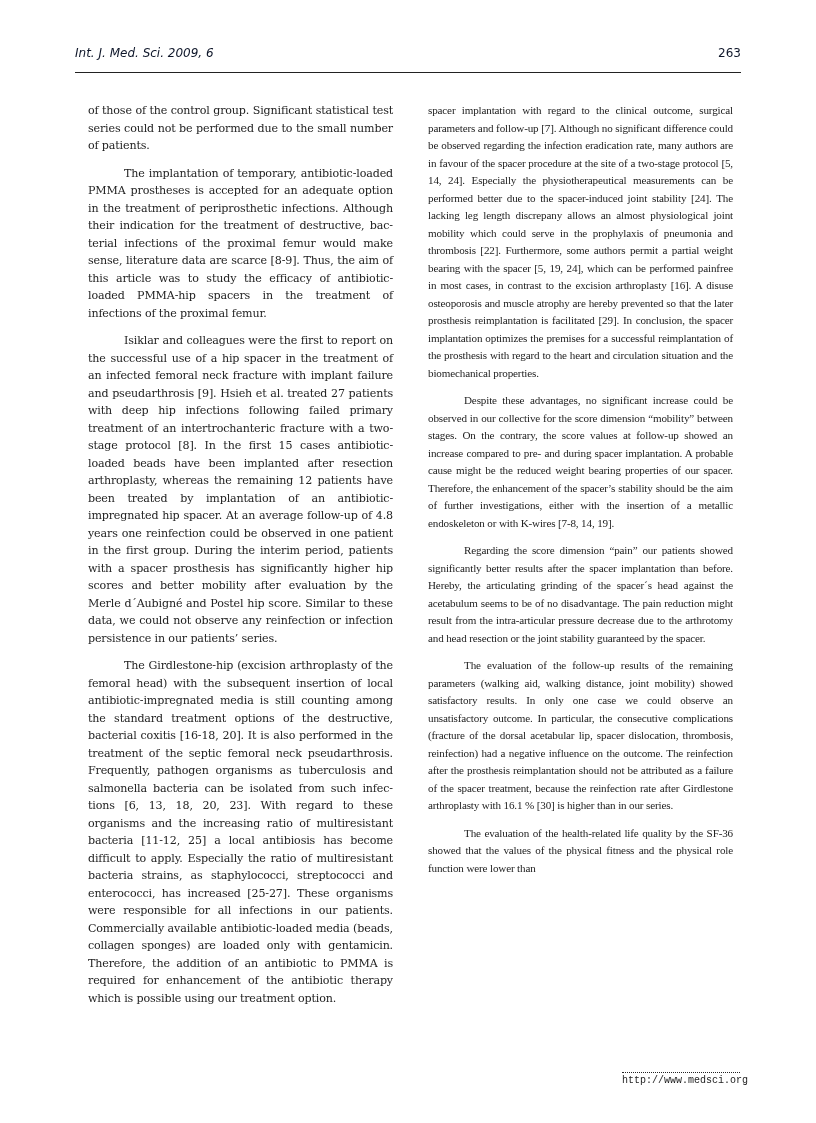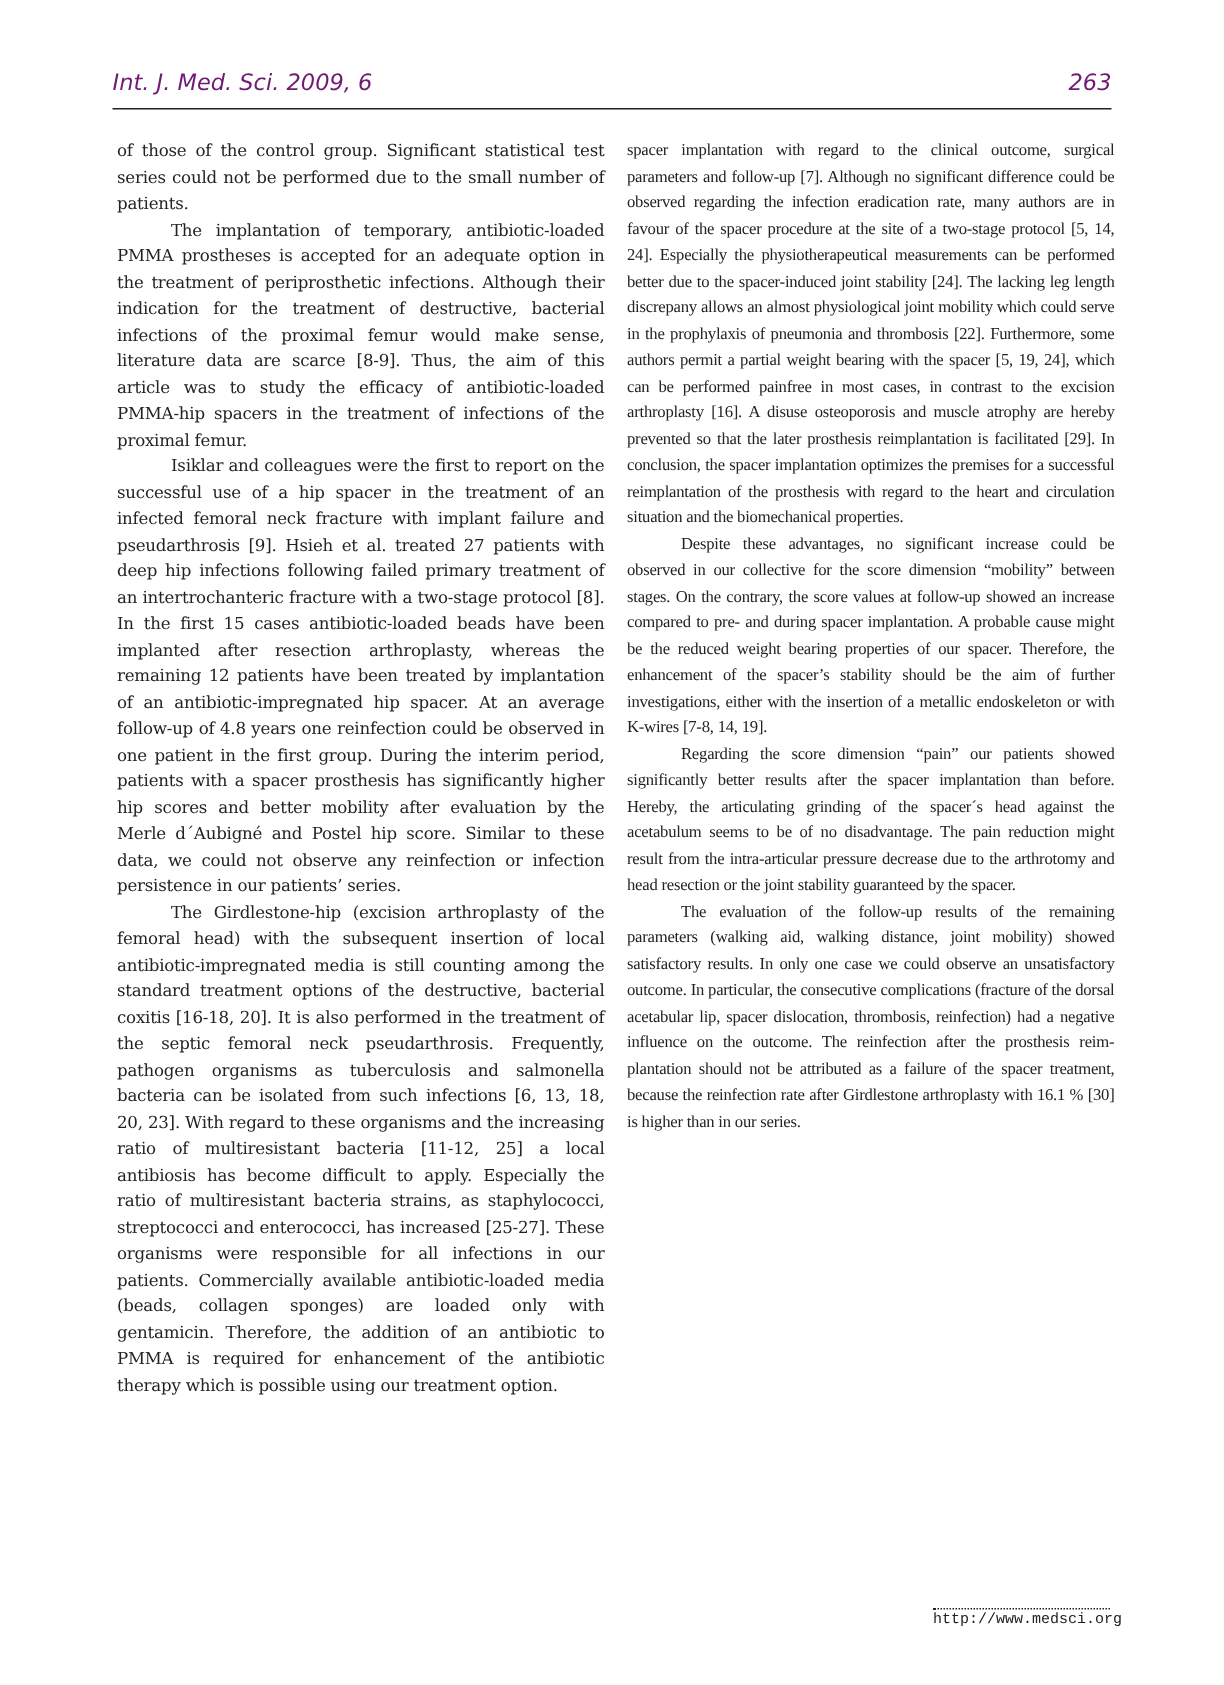--- a/index.html
+++ b/index.html
@@ -1,27 +1,27 @@
 <!DOCTYPE html>
 <html><head>
 <meta charset="utf-8">
 <style>
   html, body { margin: 0; padding: 0; background: #ffffff; }
   body { width: 816px; height: 1123px; position: relative; overflow: hidden; color: #222; }
   .header { position: absolute; left: 75px; top: 42px; width: 666px; height: 32px;
-    font-family: "DejaVu Sans", sans-serif; font-size: 15px; color: #701a75; }
+    font-family: "DejaVu Sans", sans-serif; font-size: 12px; color: #0f172a; }
   .header .journal { position: absolute; left: 0; top: 4px; font-style: italic; }
-  .header .page-num { position: absolute; right: 0; top: 4px; font-style: italic; }
+  .header .page-num { position: absolute; right: 0; top: 4px; }
   .header .rule { position: absolute; left: 0; right: 0; top: 30px; border-top: 1.3px solid #222; }
   .col { position: absolute; top: 92px; width: 325px;
     font-family: "DejaVu Serif", serif; font-size: 11.1px; line-height: 17.5px;
     text-align: justify; hyphens: manual; color: #222; letter-spacing: -0.15px; }
   .col.left { left: 78px; }
   .col.right { left: 418px; font-family: Liberation Serif, serif; }
-  .col p { margin: 0; }
+  .col p { margin: 10px; }
   .col p.indent { text-indent: 36px; }
   .col h2 { font-family: "DejaVu Serif", serif; font-size: 14.5px; font-weight: bold;
     margin: 10px 0 4px 0; line-height: 20px; }
   .footer { position: absolute; left: 622px; top: 1072px; width: 118px;
     font-family: Liberation Mono, monospace; font-size: 10px; color: #222; }
   .footer .dots { border-top: 1.5px dotted #222; margin-bottom: 2px; }
 </style>
 </head>
 <body>
 
@@ -36,18 +36,19 @@
   <p class="indent">The implantation of temporary, antibiotic-loaded PMMA prostheses is accepted for an adequate option in the treatment of periprosthetic infections. Although their indication for the treatment of destructive, bac­terial infections of the proximal femur would make sense, literature data are scarce [8-9]. Thus, the aim of this article was to study the efficacy of antibi­otic-loaded PMMA-hip spacers in the treatment of infections of the proximal femur.</p>
   <p class="indent">Isiklar and colleagues were the first to report on the successful use of a hip spacer in the treatment of an infected femoral neck fracture with implant failure and pseudarthrosis [9]. Hsieh et al. treated 27 patients with deep hip infections following failed primary treatment of an intertrochanteric fracture with a two-stage protocol [8]. In the first 15 cases antibi­otic-loaded beads have been implanted after resection arthroplasty, whereas the remaining 12 patients have been treated by implantation of an antibi­otic-impregnated hip spacer. At an average follow-up of 4.8 years one reinfection could be observed in one patient in the first group. During the interim period, patients with a spacer prosthesis has significantly higher hip scores and better mobility after evaluation by the Merle d´Aubigné and Postel hip score. Similar to these data, we could not observe any reinfection or infection persistence in our patients’ series.</p>
   <p class="indent">The Girdlestone-hip (excision arthroplasty of the femoral head) with the subsequent insertion of local antibiotic-impregnated media is still counting among the standard treatment options of the destructive, bacterial coxitis [16-18, 20]. It is also performed in the treatment of the septic femoral neck pseudarthrosis. Frequently, pathogen organisms as tuberculosis and salmonella bacteria can be isolated from such infec­tions [6, 13, 18, 20, 23]. With regard to these organisms and the increasing ratio of multiresistant bacteria [11-12, 25] a local antibiosis has become difficult to apply. Especially the ratio of multiresistant bacteria strains, as staphylococci, streptococci and enterococci, has increased [25-27]. These organisms were respon­sible for all infections in our patients. Commercially available antibiotic-loaded media (beads, collagen sponges) are loaded only with gentamicin. Therefore, the addition of an antibiotic to PMMA is required for enhancement of the antibiotic therapy which is possi­ble using our treatment option.</p>
 </div>
 
 <div class="col right">
   <p>spacer implantation with regard to the clinical out­come, surgical parameters and follow-up [7]. Al­though no significant difference could be observed regarding the infection eradication rate, many authors are in favour of the spacer procedure at the site of a two-stage protocol [5, 14, 24]. Especially the physio­therapeutical measurements can be performed better due to the spacer-induced joint stability [24]. The lacking leg length discrepany allows an almost physiological joint mobility which could serve in the prophylaxis of pneumonia and thrombosis [22]. Fur­thermore, some authors permit a partial weight bearing with the spacer [5, 19, 24], which can be per­formed painfree in most cases, in contrast to the exci­sion arthroplasty [16]. A disuse osteoporosis and muscle atrophy are hereby prevented so that the later prosthesis reimplantation is facilitated [29]. In con­clusion, the spacer implantation optimizes the prem­ises for a successful reimplantation of the prosthesis with regard to the heart and circulation situation and the biomechanical properties.</p>
   <p class="indent">Despite these advantages, no significant increase could be observed in our collective for the score di­mension “mobility” between stages. On the contrary, the score values at follow-up showed an increase compared to pre- and during spacer implantation. A probable cause might be the reduced weight bearing properties of our spacer. Therefore, the enhancement of the spacer’s stability should be the aim of further investigations, either with the insertion of a metallic endoskeleton or with K-wires [7-8, 14, 19].</p>
   <p class="indent">Regarding the score dimension “pain” our pa­tients showed significantly better results after the spacer implantation than before. Hereby, the articu­lating grinding of the spacer´s head against the acetabulum seems to be of no disadvantage. The pain reduction might result from the intra-articular pres­sure decrease due to the arthrotomy and head resec­tion or the joint stability guaranteed by the spacer.</p>
   <p class="indent">The evaluation of the follow-up results of the remaining parameters (walking aid, walking distance, joint mobility) showed satisfactory results. In only one case we could observe an unsatisfactory outcome. In particular, the consecutive complications (fracture of the dorsal acetabular lip, spacer dislocation, throm­bosis, reinfection) had a negative influence on the outcome. The reinfection after the prosthesis reim­plantation should not be attributed as a failure of the spacer treatment, because the reinfection rate after Girdlestone arthroplasty with 16.1 % [30] is higher than in our series.</p>
+  <p class="indent">The evaluation of the health-related life quality by the SF-36 showed that the values of the physical fitness and the physical role function were lower than</p>
 </div>
 
 <div class="footer">
   <div class="dots"></div>
   <span>http://www.medsci.org</span>
 </div>
 
 </body></html>

